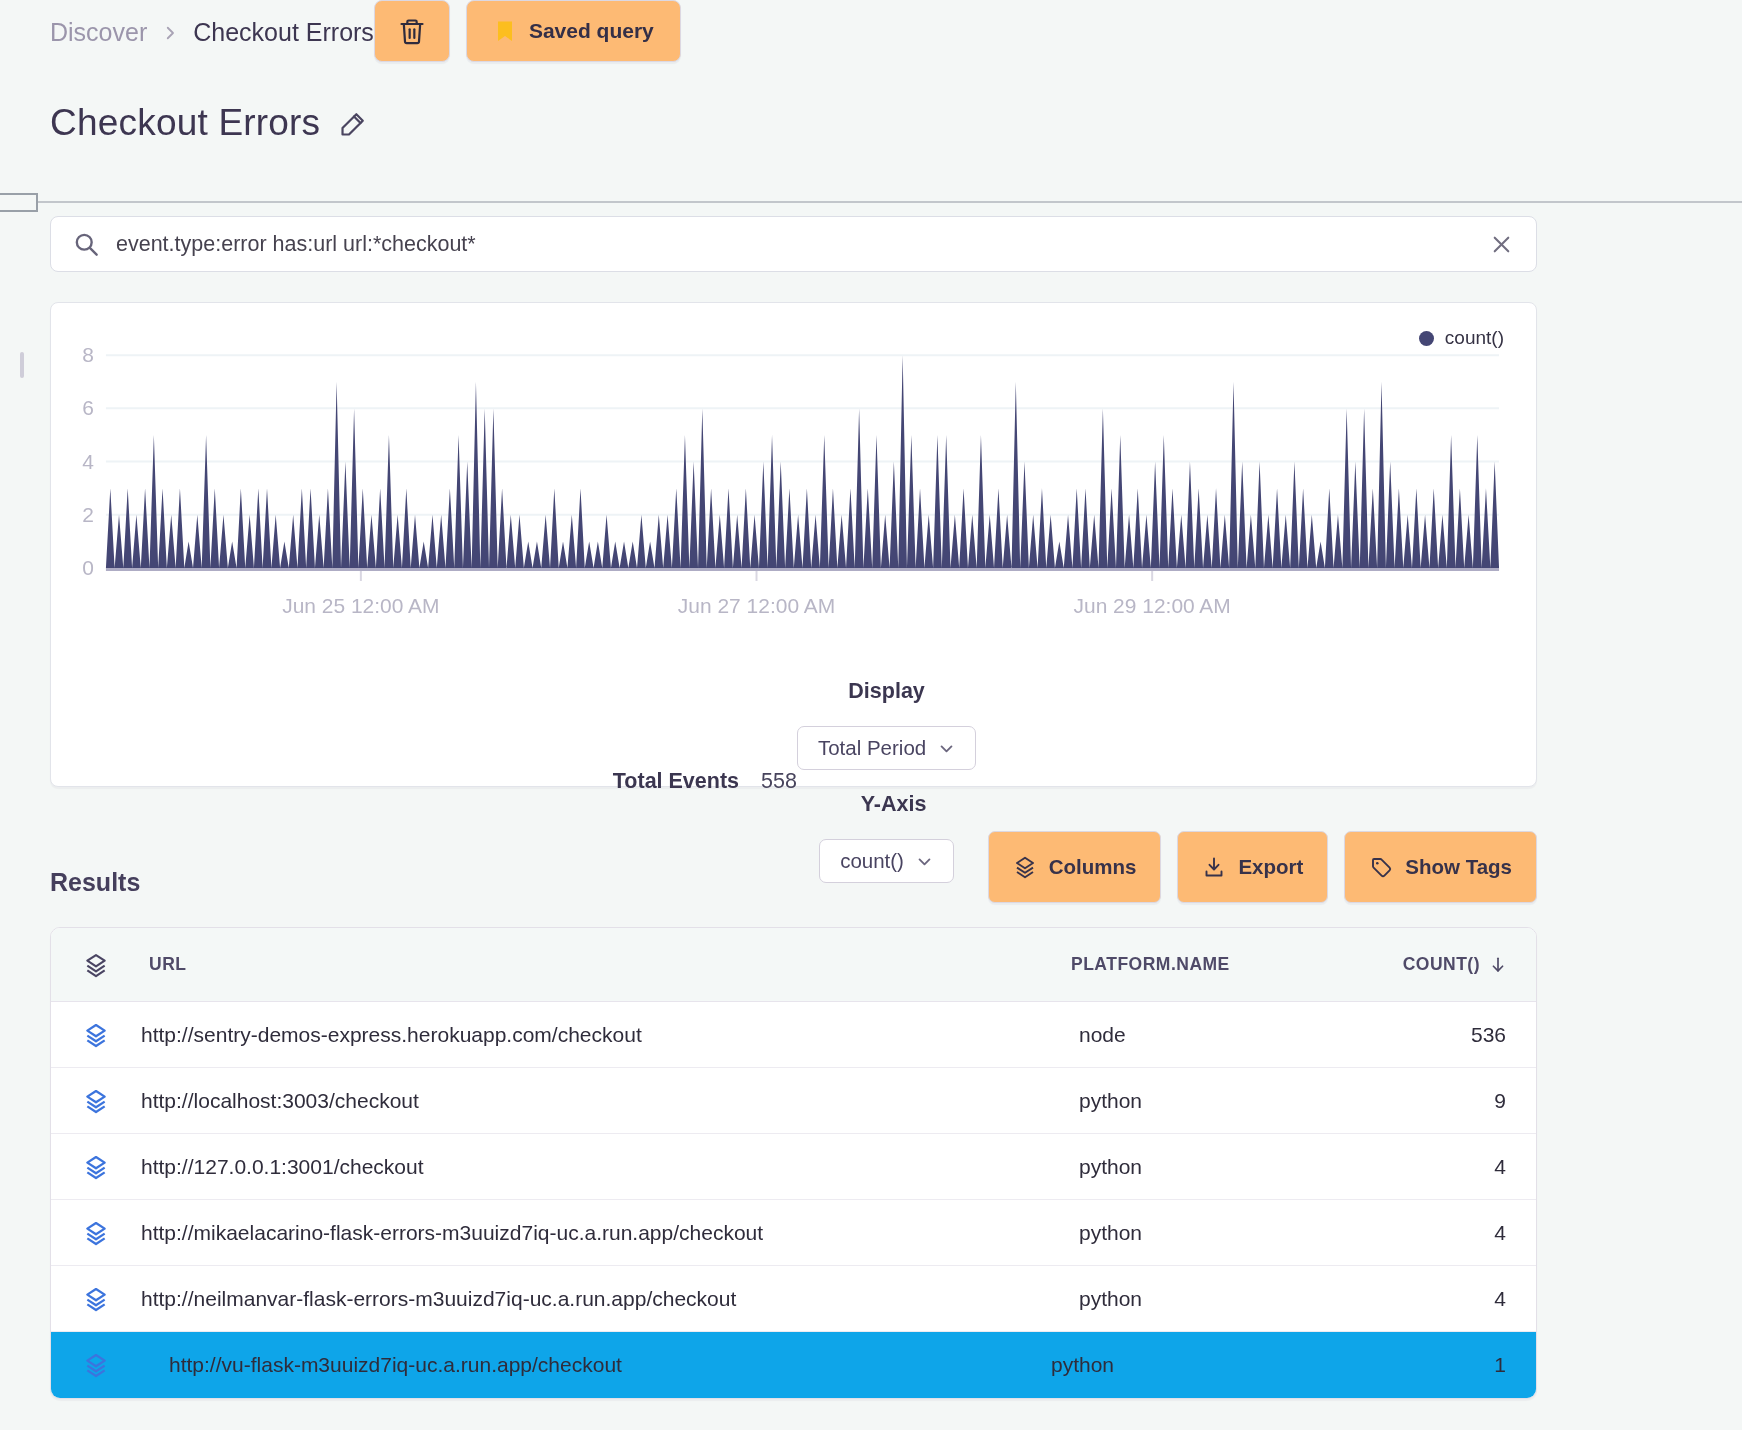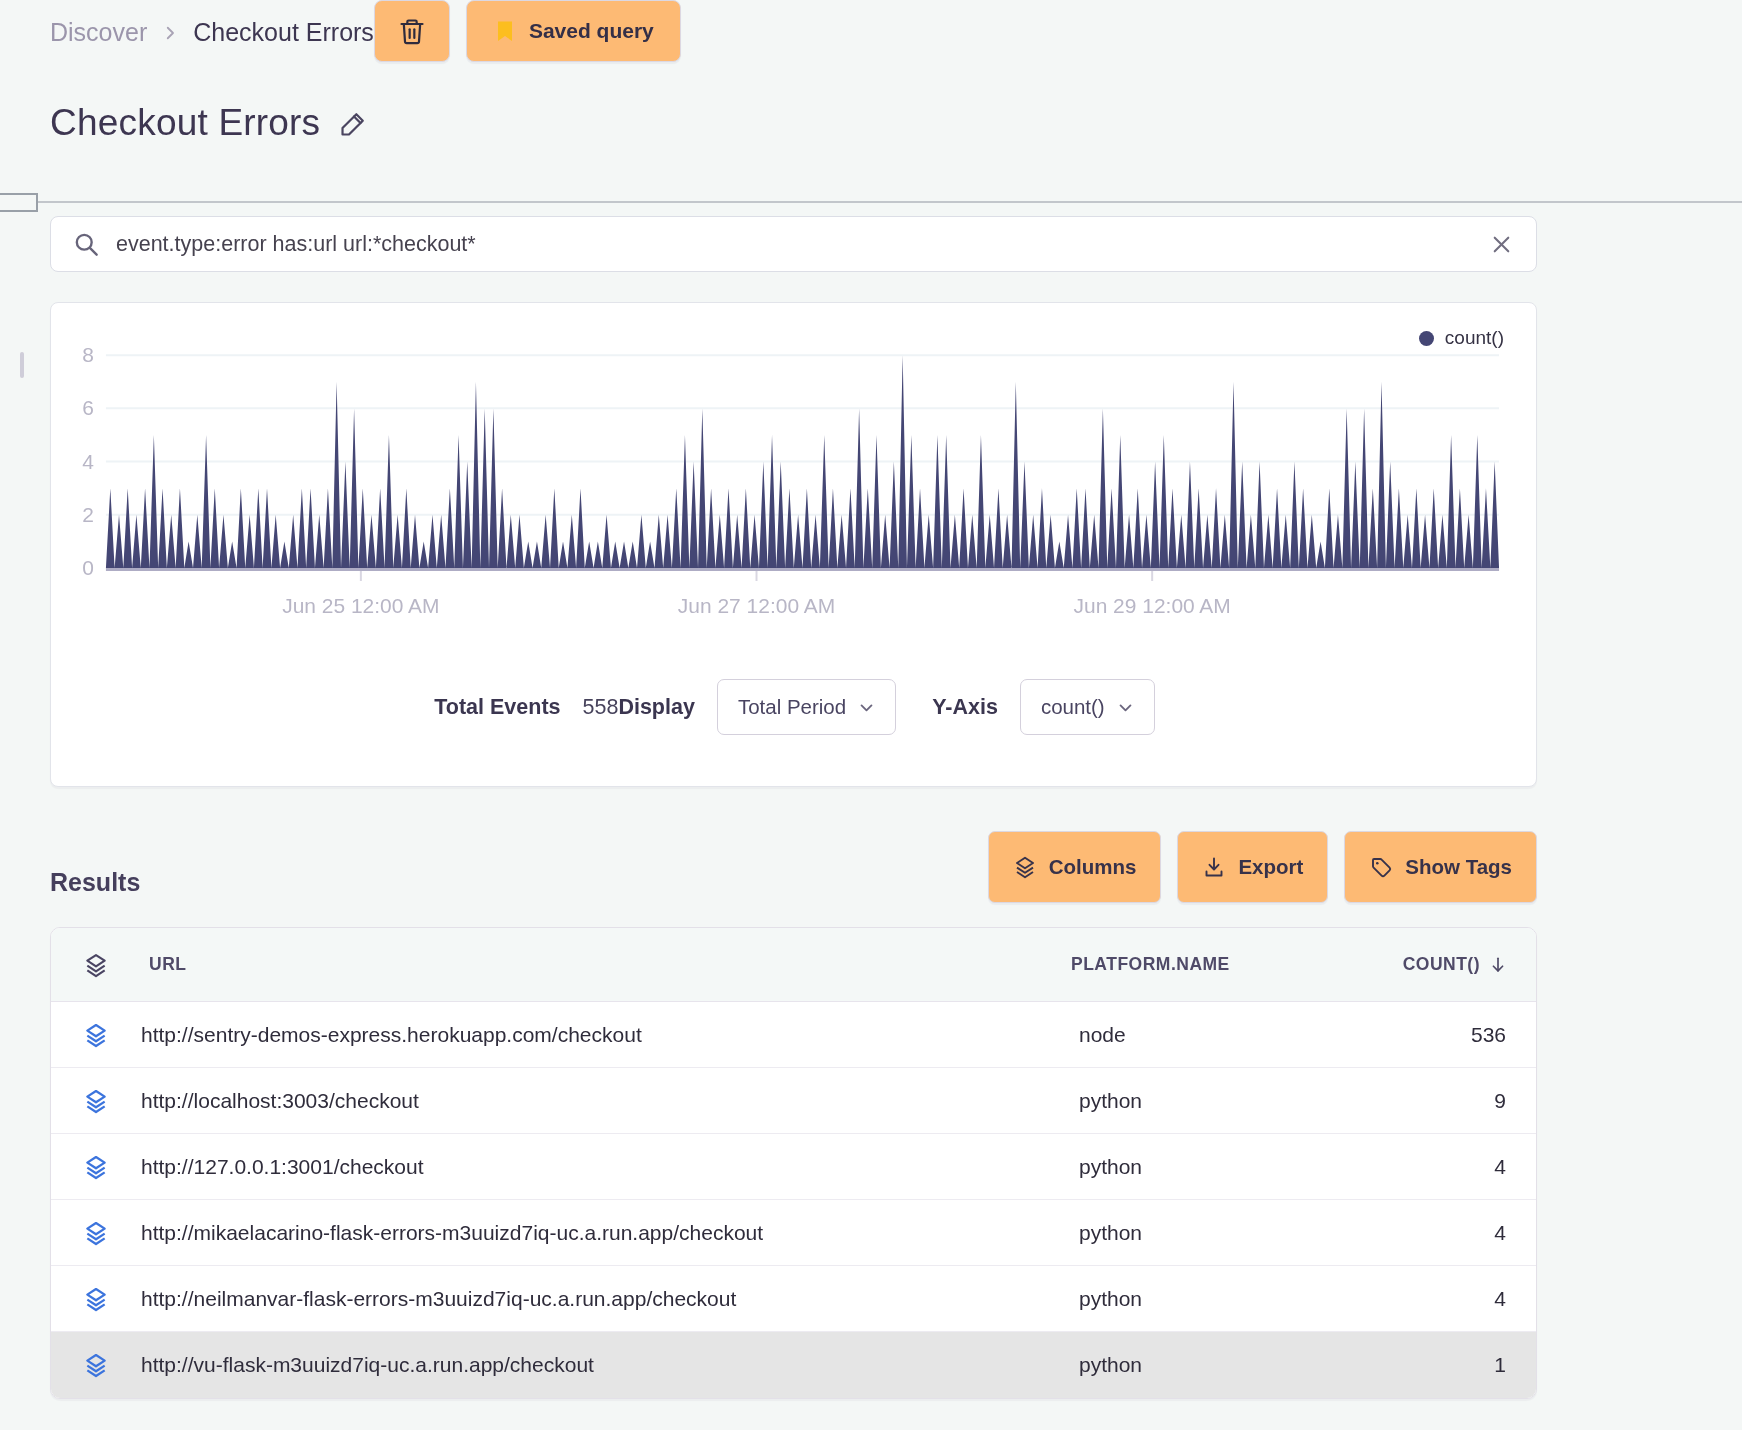--- a/index.html
+++ b/index.html
@@ -42,39 +42,39 @@
   .chart-card { position:relative; margin-top:30px; height:485px; background:#fff;
     border:1px solid #e2e4ea; border-radius:8px; box-shadow:0 2px 1px rgba(45,36,89,0.04); }
   .legend { position:absolute; top:24px; right:32px; display:flex; align-items:center; gap:11px;
     font-size:19px; color:#353244; }
   .legend-dot { width:15px; height:15px; border-radius:50%; background:#444674; }
   .chart-svg { display:block; width:100%; height:330px; margin-top:10px; }
   .chart-footer { display:flex; align-items:center; justify-content:center; padding:36px 32px 0 34px; }
   .total-events { display:flex; align-items:baseline; gap:22px; font-size:21.5px; }
   .total-events .lbl { font-weight:700; color:#3b3650; }
   .total-events .val { color:#47435c; }
-  .footer-controls { display:flex; align-items:center; gap:22px; }
+  .footer-controls { display:flex; align-items:center; gap:22px;flex-direction:column; }
   .ctl-label { font-size:21.5px; font-weight:700; color:#3b3650; }
-  .dropdown { background:#fff; border:1px solid #d4d0dc; border-radius:7px; height:56px;
+  .dropdown { background:#fff; border:1px solid #d4d0dc; border-radius:7px; height:44px;
     padding:0 20px; display:flex; align-items:center; gap:12px; font-size:20.5px; color:#494461;
     cursor:pointer; font-family:inherit; }
   .dropdown + .ctl-label { margin-left:14px; }
 
   .results-row { display:flex; align-items:flex-end; justify-content:space-between; margin-top:44px; }
   .results-heading { font-size:25px; font-weight:700; color:#453f5c; padding-bottom:6px; }
   .results-actions { display:flex; gap:16px; }
   .btn-sm { height:72px; padding:0 24px; font-size:20.5px; font-weight:700; color:#37324a; border-radius:7px; }
 
   .results-table { margin-top:24px; background:#fff; border:1px solid #e3e0e8; border-radius:10px;
     overflow:hidden; box-shadow:0 2px 1px rgba(45,36,89,0.04); }
   .trow { display:grid; grid-template-columns:90px 1fr 285px 172px; align-items:center; }
   .thead { background:#f4f8f7; height:74px; font-size:17.5px; font-weight:700; letter-spacing:.5px;
     color:#4f4a68; border-bottom:1px solid #e7e4ec;gap:8px; }
   .tbody-row { height:66px; background:#fff; border-bottom:1px solid #edebf1; font-size:21px; color:#2f2c3b; }
-  .tbody-row:last-child { border-bottom:none; background:#e5e5e5; }
+  .tbody-row:last-child { border-bottom:none; background:#0ea5e9;gap:28px; }
   .cell-icon { display:flex; justify-content:center; }
   .cell-count { text-align:right; padding-right:30px; }
   .th-count { display:flex; align-items:center; justify-content:flex-end; gap:8px; padding-right:28px; }
   .cell-url { cursor:pointer; }
 </style>
 </head>
 <body>
 
 <div class="topbar">
   <div class="breadcrumb-row">

